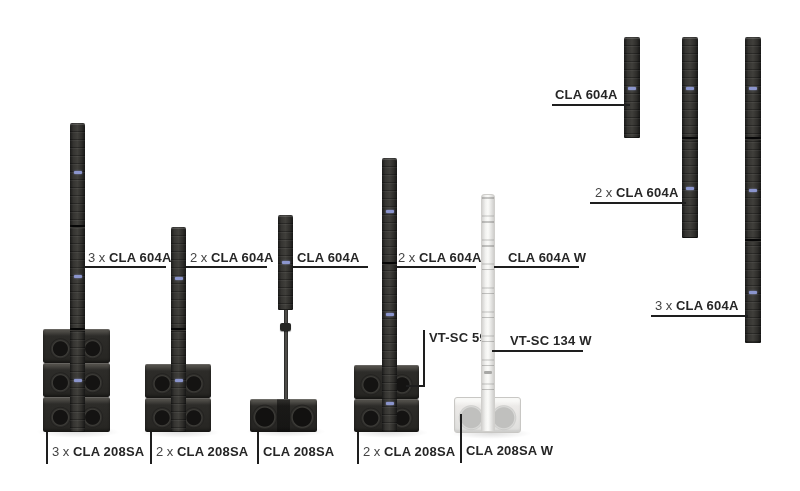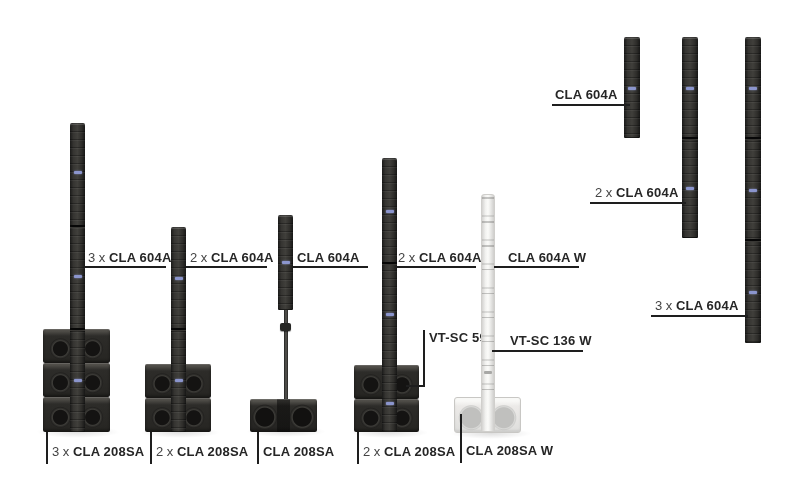--- a/index.html
+++ b/index.html
@@ -130,21 +130,21 @@
 
   <div class="gshadow" style="left:450px;top:428px;width:82px;height:11px;"></div>
   <div class="sub-white" style="left:454px;top:397px;width:67px;height:36px;"></div>
   <div class="col-white" style="left:481px;top:194px;width:14px;height:238px;">
     <div class="segments" style="height:196px;"></div>
     <div class="led-gray" style="top:176px;"></div>
   </div>
   <div class="hline" style="left:494px;top:266px;width:85px;"></div>
   <div class="lbl" style="left:508px;top:251px;"><span class="model">CLA 604A W</span></div>
   <div class="hline" style="left:492px;top:350px;width:91px;"></div>
-  <div class="lbl" style="left:510px;top:334px;"><span class="model">VT-SC 136 W</span></div>
+  <div class="lbl" style="left:510px;top:334px;"><span class="model">VT-SC 134 W</span></div>
   <div class="vline" style="left:460px;top:414px;height:49px;"></div>
   <div class="lbl" style="left:466px;top:444px;"><span class="model">CLA 208SA W</span></div>
 
   <div class="col-dark" style="left:624px;top:37px;width:16px;height:101px;">
     <div class="led" style="top:50px;"></div>
   </div>
   <div class="col-dark" style="left:682px;top:37px;width:16px;height:201px;">
     <div class="mod-seam" style="top:100px;"></div>
     <div class="led" style="top:50px;"></div>
     <div class="led" style="top:150px;"></div>

